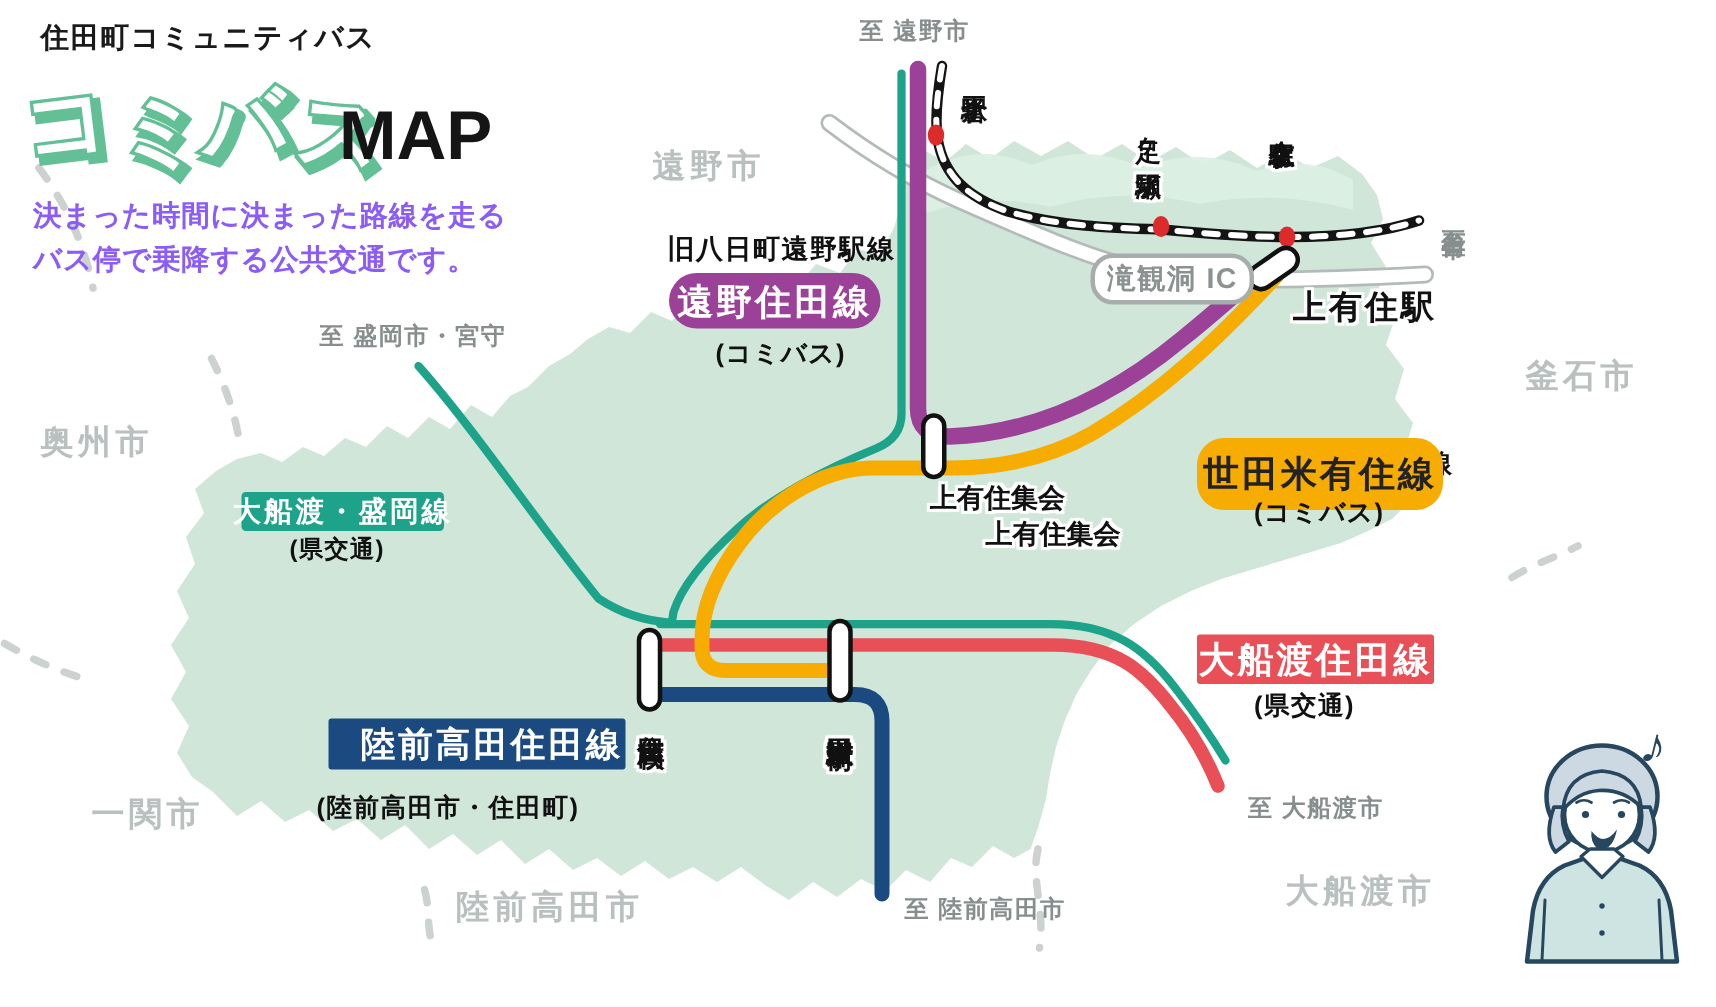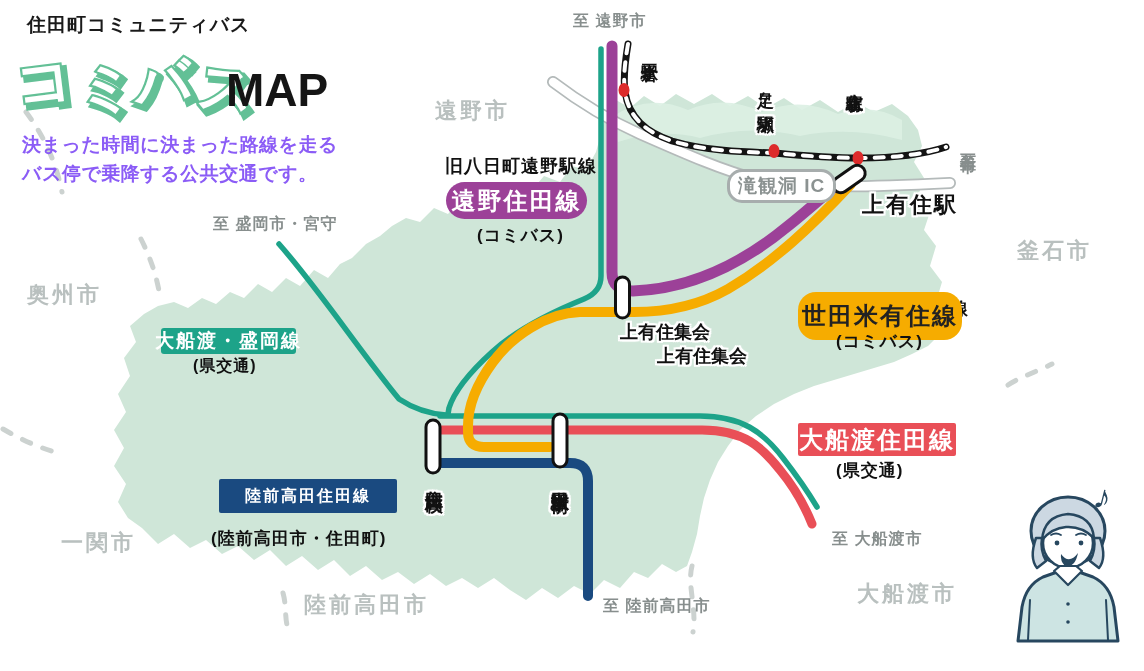--- a/index.html
+++ b/index.html
@@ -13,21 +13,21 @@
   .vert{writing-mode:vertical-rl;text-orientation:upright;letter-spacing:1px;}
   .city{font-size:22px;font-weight:600;color:#b9c0bf;letter-spacing:3px;}
   .dir{font-size:16px;font-weight:600;color:#878e8d;letter-spacing:1px;}
   .prefix{font-size:18px;font-weight:800;color:#111;letter-spacing:1px;text-align:right;}
   .oper{font-size:17px;font-weight:700;color:#111;letter-spacing:1px;}
   .pill{display:flex;align-items:center;justify-content:center;font-weight:800;letter-spacing:2px;}
   .pill-tono{background:#9c4198;color:#fff;border-radius:19px;font-size:24px;}
   .pill-setamai{background:#f6ac00;color:#222;border-radius:18px;font-size:24px;}
   .pill-morioka{background:#1da389;color:#fff;border-radius:3px;font-size:19px;}
   .pill-ofunato{background:#e94f57;color:#fff;border-radius:2px;font-size:24px;}
-  .pill-rikuzen{background:#1a4a80;color:#fff;border-radius:2px;font-size:16px;}
+  .pill-rikuzen{background:#1a4a80;color:#fff;border-radius:2px;font-size:23px;padding-left:20px;}
   .stop-label{font-size:18px;font-weight:800;color:#111;}
   .station-label{font-size:17px;font-weight:800;color:#111;}
   .ic-box{background:#fff;border:3px solid #a7adad;border-radius:15px;color:#8b9291;
     font-size:19px;font-weight:700;padding:1px 8px;letter-spacing:1px;}
   .title-sub{font-size:19px;font-weight:800;letter-spacing:1px;}
   .desc{font-size:19px;line-height:29px;font-weight:600;color:#8b5cf6;letter-spacing:.5px;}
 </style>
 </head>
 <body>
 

